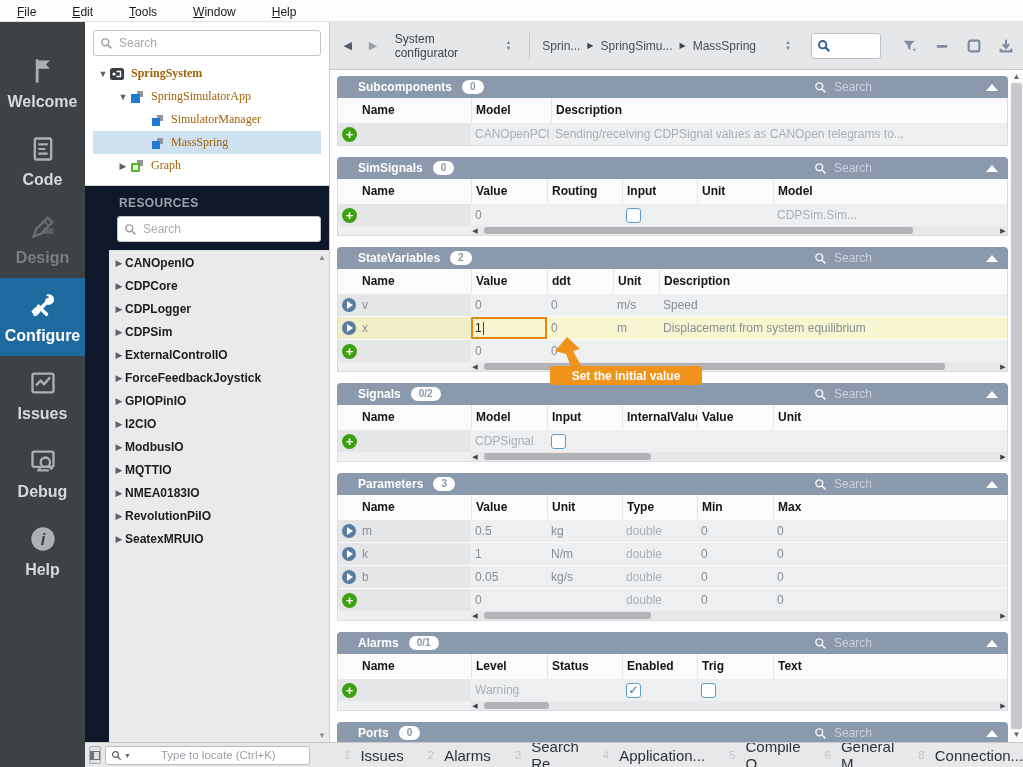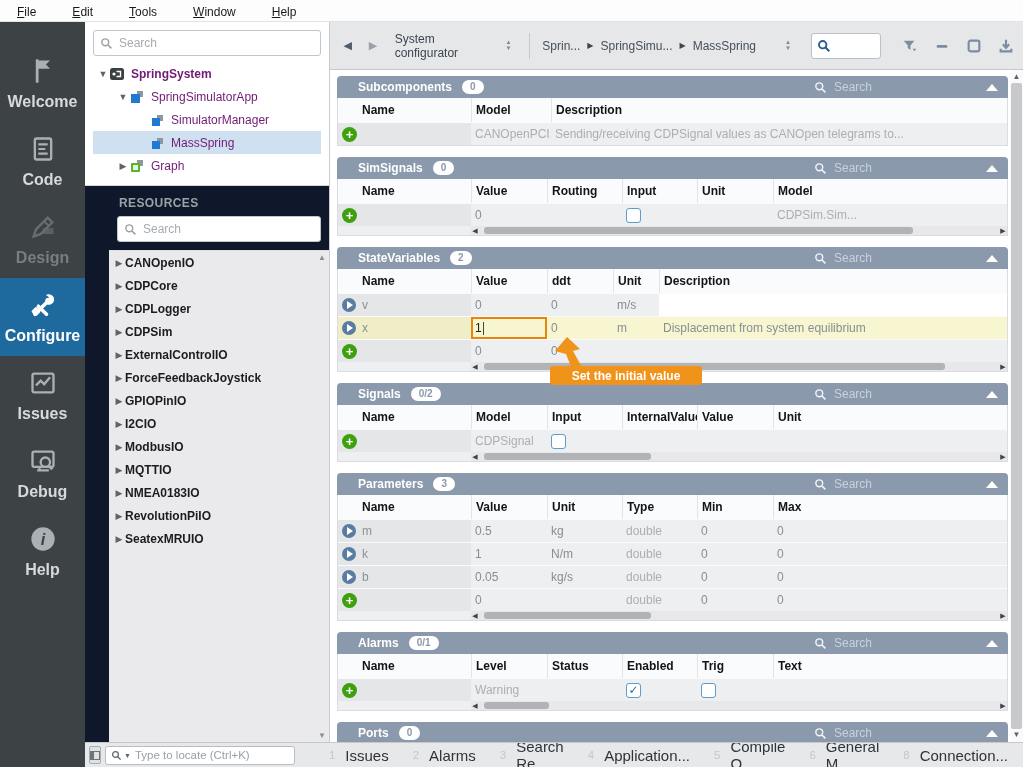--- a/index.html
+++ b/index.html
@@ -35,21 +35,21 @@
                display:flex; align-items:center; padding:0 6px; gap:6px; color:#9aa0a6; }
   .searchbox svg { width:13px; height:13px; flex:0 0 auto; }
   .searchbox input { border:none; outline:none; flex:1; font:inherit; color:#333; background:transparent; min-width:0; }
   .searchbox input::placeholder { color:#a6abb0; }
   .explorer { padding:8px; }
   .tree { margin-top:6px; }
   .tree-row { height:23px; display:flex; align-items:center; cursor:pointer; }
   .tree-row.selected { background:#cfe1f0; }
   .tree-exp { width:12px; text-align:center; color:#5d6368; font-size:9px; flex:0 0 12px; }
   .tree-icon { width:16px; height:16px; margin-right:6px; flex:0 0 16px; }
-  .tree-label { color:#701a75; white-space:nowrap; }
+  .tree-label { color:#a16207; white-space:nowrap;font-family:Liberation Serif, serif; }
   .tree-label.bold { font-weight:bold; }
 
   .resources { flex:1; border-top:1px solid #d5d8da; background:#0f172a; display:flex; flex-direction:column; overflow:hidden;padding-left:24px; }
   .res-title { font-weight:bold; color:#99a1a9; padding:10px 10px 6px 10px; letter-spacing:.4px; }
   .res-search-wrap { padding:0 8px 8px 8px; }
   .res-list { flex:1; position:relative; background:#eaeaec; border-top:1px solid #dcdee0; overflow:hidden; }
   .res-item { height:23px; display:flex; align-items:center; cursor:pointer; }
   .res-item .tree-exp { margin-left:4px; }
   .res-item .res-label { font-weight:bold; color:#1c1c1c; }
   .res-scroll-up { position:absolute; top:2px; right:3px; color:#8a8f94; font-size:8px; }
@@ -130,21 +130,21 @@
   
   .statusbar { grid-column:2/4; grid-row:3; background:#e7e8ea; border-top:1px solid #c6c8ca;
                display:flex; align-items:center; padding:0 4px; overflow:hidden; }
   .sb-toggle { width:18px; height:18px; border:1px solid #a9adb2; border-radius:2px; background:#dfe1e3;
                display:flex; align-items:center; justify-content:center; cursor:pointer; margin-right:4px; }
   .sb-toggle .ic { width:10px; height:9px; border:1px solid #6f747a; border-left:4px solid #6f747a; }
   .locate { width:205px; height:19px; background:#fff; border:1px solid #b9bdc2; border-radius:3px;
             display:flex; align-items:center; gap:4px; padding:0 5px; color:#5d646b; }
   .locate svg { width:11px; height:11px; }
   .locate .dd { font-size:7px; color:#5d646b; margin-left:-2px; }
-  .locate input { border:none; outline:none; flex:1; font:inherit; font-size:11.5px; background:transparent; min-width:0; }
+  .locate input { border:none; outline:none; flex:1; font:inherit; font-size:11.5px; background:transparent; min-width:0;margin-left:26px; }
   .locate input::placeholder { color:#9aa0a6; }
   .sb-panels { display:flex; align-items:center; margin-left:22px; gap:0; }
   .sb-panel { display:flex; align-items:center; gap:10px; padding:3px 12px; cursor:pointer; }
   .sb-panel .n { color:#c3c7cb; font-size:11.5px; }
   .sb-panel .l { color:#2e3338; font-size:15px; }
   .sb-spin { margin-left:2px; }
   .sb-right { margin-left:auto; width:15px; height:19px; background:#d3d5d7; border:1px solid #b9bcbf; border-radius:2px;
               color:#888; font-size:7px; text-align:center; line-height:18px; cursor:pointer; }
 </style>
 </head>
@@ -513,20 +513,21 @@
                 <span class="ch">Description</span>
               </div>
               <div class="t-row" style="grid-template-columns: 133px 76px 66px 46px 1fr;">
                 <div class="cell namec">
                   <span class="expbtn"></span>
                   <span>v</span>
                 </div>
                 <div class="cell">0</div>
                 <div class="cell">0</div>
                 <div class="cell">m/s</div>
+                <div class="cell">Speed</div>
               </div>
               <div class="t-row hl" style="grid-template-columns: 133px 76px 66px 46px 1fr;">
                 <div class="cell namec">
                   <span class="expbtn"></span>
                   <span>x</span>
                 </div>
                 <div class="cell edited">1</div>
                 <div class="cell">0</div>
                 <div class="cell">m</div>
                 <div class="cell">Displacement from system equilibrium</div>

